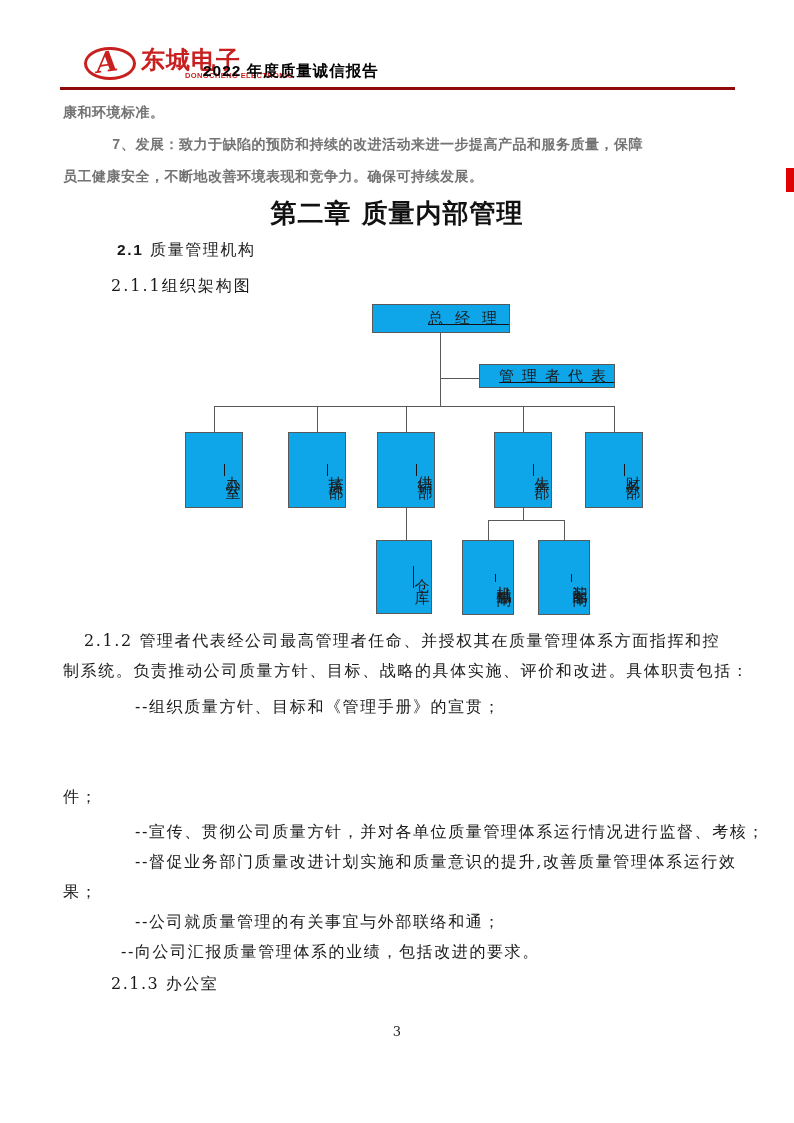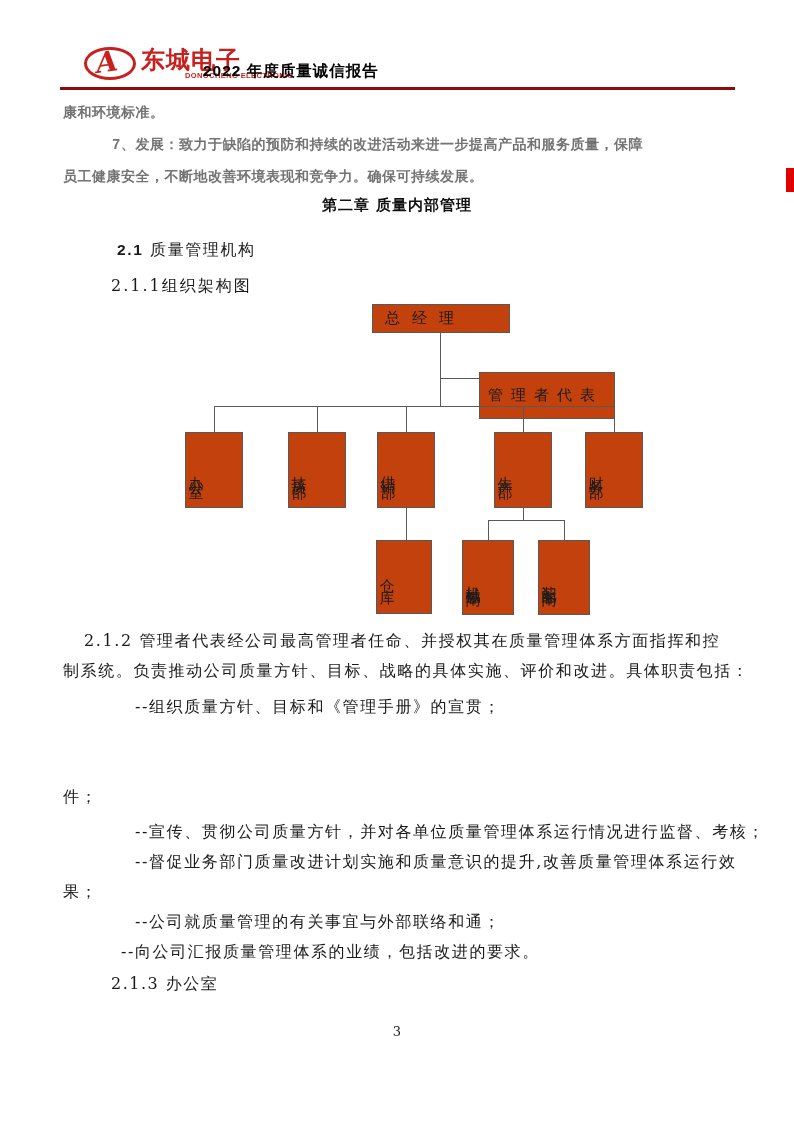--- a/index.html
+++ b/index.html
@@ -49,30 +49,30 @@
   .line {
     position:absolute; white-space:nowrap;
     font-size:16px; letter-spacing:1.6px; color:#1a1a1a;
   }
   .line.bold {
     font-family:Liberation Mono, monospace; font-weight:bold;
     font-size:14px; letter-spacing:0.5px; color:#737373;
   }
   .chapter-title {
     position:absolute; left:0; top:196px; width:794px; text-align:center;
-    font-size:15px; font-weight:600; letter-spacing:1px; color:#111;
+    font-size:26px; font-weight:600; letter-spacing:1px; color:#111;
   }
   .sec-num {
     font-family:"Liberation Sans", sans-serif; font-weight:bold; font-size:15.5px;
   }
 
   
   .cbox {
-    position:absolute; border:1px solid #595959; background:#c2410c;
-    display:flex; align-items:center; justify-content:flex-start;
+    position:absolute; border:1px solid #595959; background:#0ea5e9;
+    display:flex; align-items:center; justify-content:flex-end;text-decoration:underline;
   }
   .htext { font-size:15px; color:#1c1c1c; letter-spacing:12px; text-indent:12px; white-space:nowrap; }
   .htext.rep { letter-spacing:8px; text-indent:8px; }
   .vtext {
     writing-mode:vertical-rl; text-orientation:upright;
     font-size:15px; color:#1c1c1c; letter-spacing:4px;
   }
   .vtext.wide { letter-spacing:11px; }
   .vtext.tight { letter-spacing:2px; }
   .conn { position:absolute; background:#595959; }
@@ -102,21 +102,21 @@
   <div class="chapter-title">第二章 质量内部管理</div>
 
   <div class="line" style="left:117px;top:240px"><span class="sec-num">2.1</span><span> 质量管理机构</span></div>
   <div class="line" style="left:111px;top:276px;letter-spacing:2px">2.1.1组织架构图</div>
 
   <div class="abs" style="left:0;top:0;width:794px;height:0">
 
     <div class="cbox" style="left:372px;top:304px;width:138px;height:29px">
       <span class="htext">总经理</span>
     </div>
-    <div class="cbox" style="left:479px;top:372px;width:136px;height:47px">
+    <div class="cbox" style="left:479px;top:364px;width:136px;height:24px">
       <span class="htext rep">管理者代表</span>
     </div>
 
     <div class="conn" style="left:440px;top:333px;width:1px;height:73px"></div>
     <div class="conn" style="left:441px;top:378px;width:38px;height:1px"></div>
     <div class="conn" style="left:214px;top:406px;width:400px;height:1px"></div>
     <div class="conn" style="left:214px;top:406px;width:1px;height:26px"></div>
     <div class="conn" style="left:317px;top:406px;width:1px;height:26px"></div>
     <div class="conn" style="left:406px;top:406px;width:1px;height:26px"></div>
     <div class="conn" style="left:523px;top:406px;width:1px;height:26px"></div>

